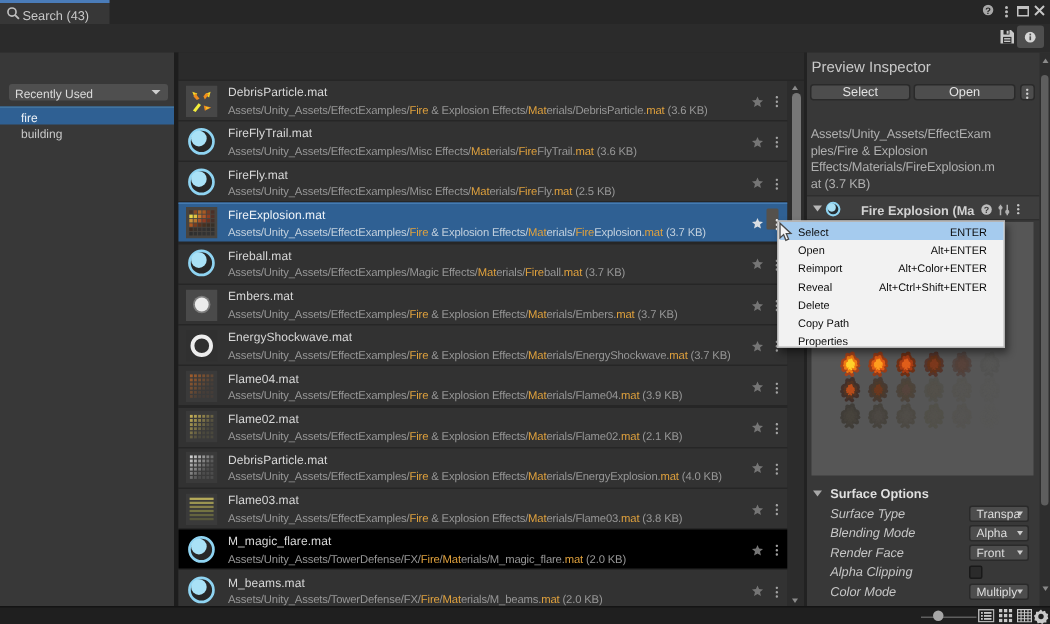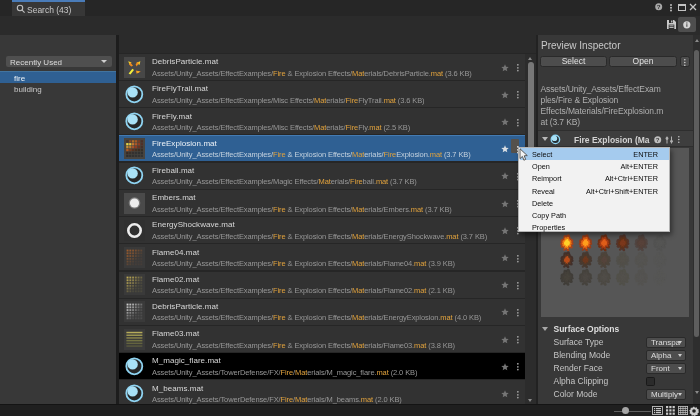--- a/index.html
+++ b/index.html
@@ -3,35 +3,35 @@
 * { margin:0; padding:0; box-sizing:border-box; }
 html,body { width:700px; height:416px; overflow:hidden; background:#262626;
   font-family:"Liberation Sans", sans-serif; -webkit-font-smoothing:antialiased;
   filter:opacity(1); }
 .abs { position:absolute; }
 svg { display:block; }
 .row { left:0; width:406px; height:26px; }
 .nm { font-size:8px; letter-spacing:0.05px; white-space:nowrap; }
 .pt { font-size:7.5px; white-space:nowrap; letter-spacing:-0.1px; }
 .o  { color:#e1a23d; }
-.lbl { font-size:8.5px; color:#c6c6c6; white-space:nowrap; }
+.lbl { font-size:8.5px; color:#c6c6c6; white-space:nowrap;font-style:italic; }
 .dd { position:absolute; left:108px; width:40px; height:11px; background:#4d4d4d;
   border:1px solid #2a2a2a; border-radius:2px; color:#dddddd; font-size:8px;
   line-height:9px; padding-left:4px; overflow:hidden; white-space:nowrap; }
 .ddc { position:absolute; right:3px; top:3.5px; width:0; height:0;
   border-left:2.6px solid transparent; border-right:2.6px solid transparent;
   border-top:3.2px solid #ccc; }
 .mrow { position:absolute; left:1px; width:149px; height:12.14px; }
 .ml { position:absolute; left:12px; top:2.2px; font-size:7.3px; color:#0c0c0c; }
 .msc { position:absolute; right:11px; top:2.2px; font-size:7.3px; color:#0c0c0c; }
 </style></head>
 <body>
 
 <div class="abs" style="left:0;top:0;width:700px;height:16px;background:#262626">
-  <div class="abs" style="left:12px;top:0;width:73px;height:16px;background:#373737;border-top:2px solid #4a7cb9">
+  <div class="abs" style="left:0;top:0;width:73px;height:16px;background:#373737;border-top:2px solid #4a7cb9">
     <svg class="abs" style="left:4px;top:2px" width="10" height="10" viewBox="0 0 10 10">
       <circle cx="4" cy="4" r="2.7" fill="none" stroke="#c0c0c0" stroke-width="1.1"></circle>
       <line x1="6.1" y1="6.1" x2="8.6" y2="8.6" stroke="#c0c0c0" stroke-width="1.2"></line>
     </svg>
     <div class="abs" style="left:15px;top:2.5px;font-size:8.5px;color:#c9c9c9;white-space:nowrap">Search (43)</div>
   </div>
   <svg class="abs" style="left:655px;top:3px" width="8" height="8">
       <circle cx="3.7" cy="3.7" r="3.5" fill="#a8a8a8"></circle>
       <text x="3.7" y="6.1" font-size="6.2" font-weight="bold" fill="#262626" text-anchor="middle">?</text>
     </svg>
@@ -788,21 +788,21 @@
 <div class="mrow" style="top:0.00px;background:#a5cbee;">
       <span class="ml">Select</span>
       <span class="msc">ENTER</span>
     </div>
     <div class="mrow" style="top:12.14px;">
       <span class="ml">Open</span>
       <span class="msc">Alt+ENTER</span>
     </div>
     <div class="mrow" style="top:24.29px;">
       <span class="ml">Reimport</span>
-      <span class="msc">Alt+Ctrl+ENTER</span>
+      <span class="msc">Alt+Color+ENTER</span>
     </div>
     <div class="mrow" style="top:48.57px;">
       <span class="ml">Delete</span>
     </div>
     <div class="mrow" style="top:36.43px;">
       <span class="ml">Reveal</span>
       <span class="msc">Alt+Ctrl+Shift+ENTER</span>
     </div>
     <div class="mrow" style="top:60.71px;">
       <span class="ml">Copy Path</span>

